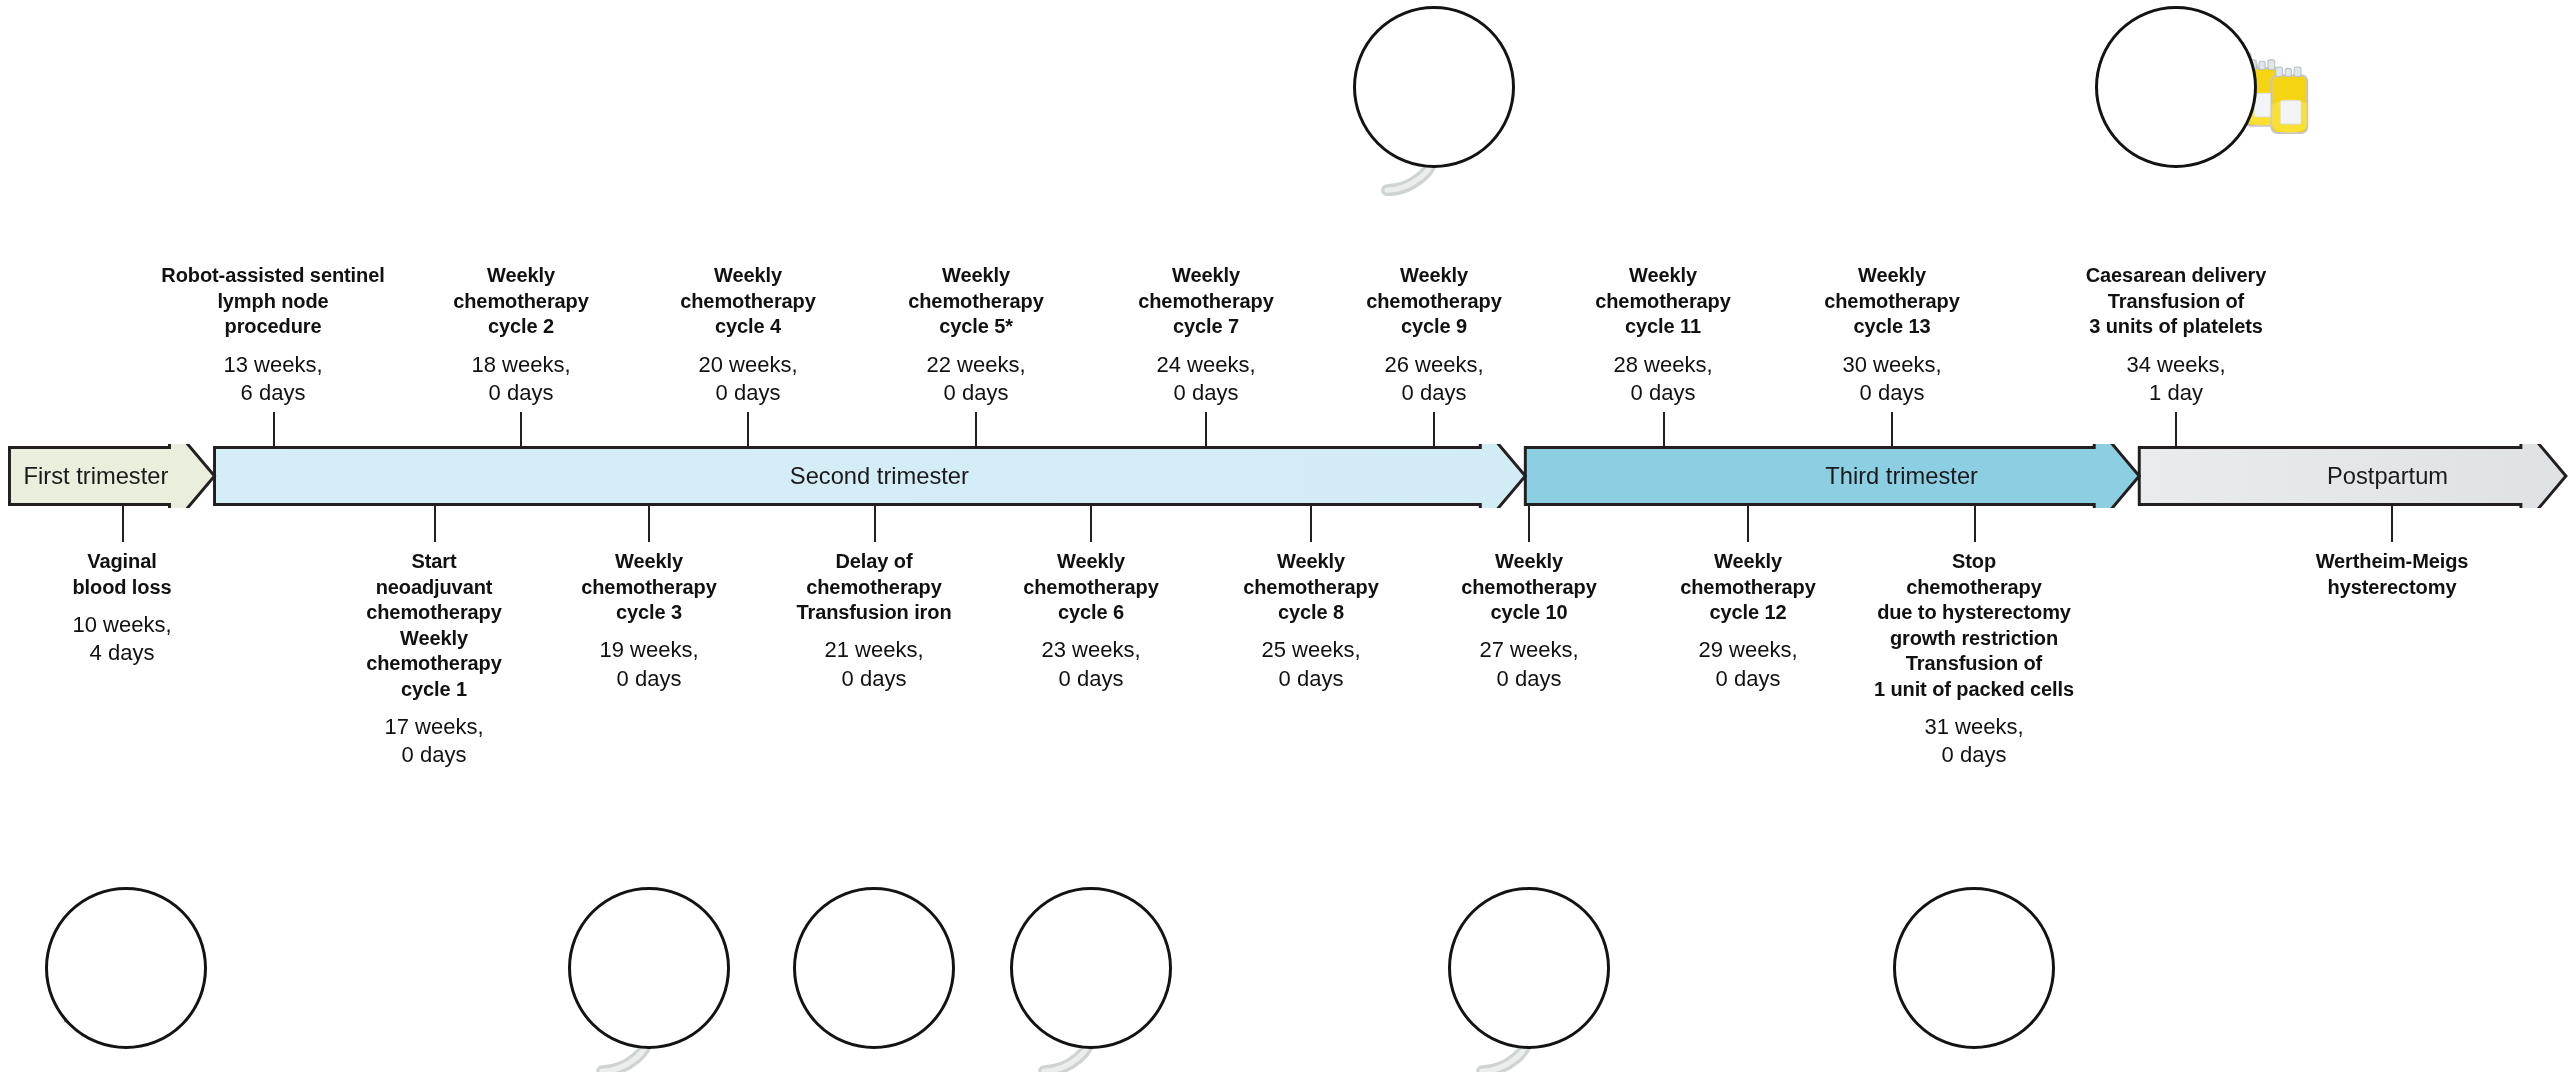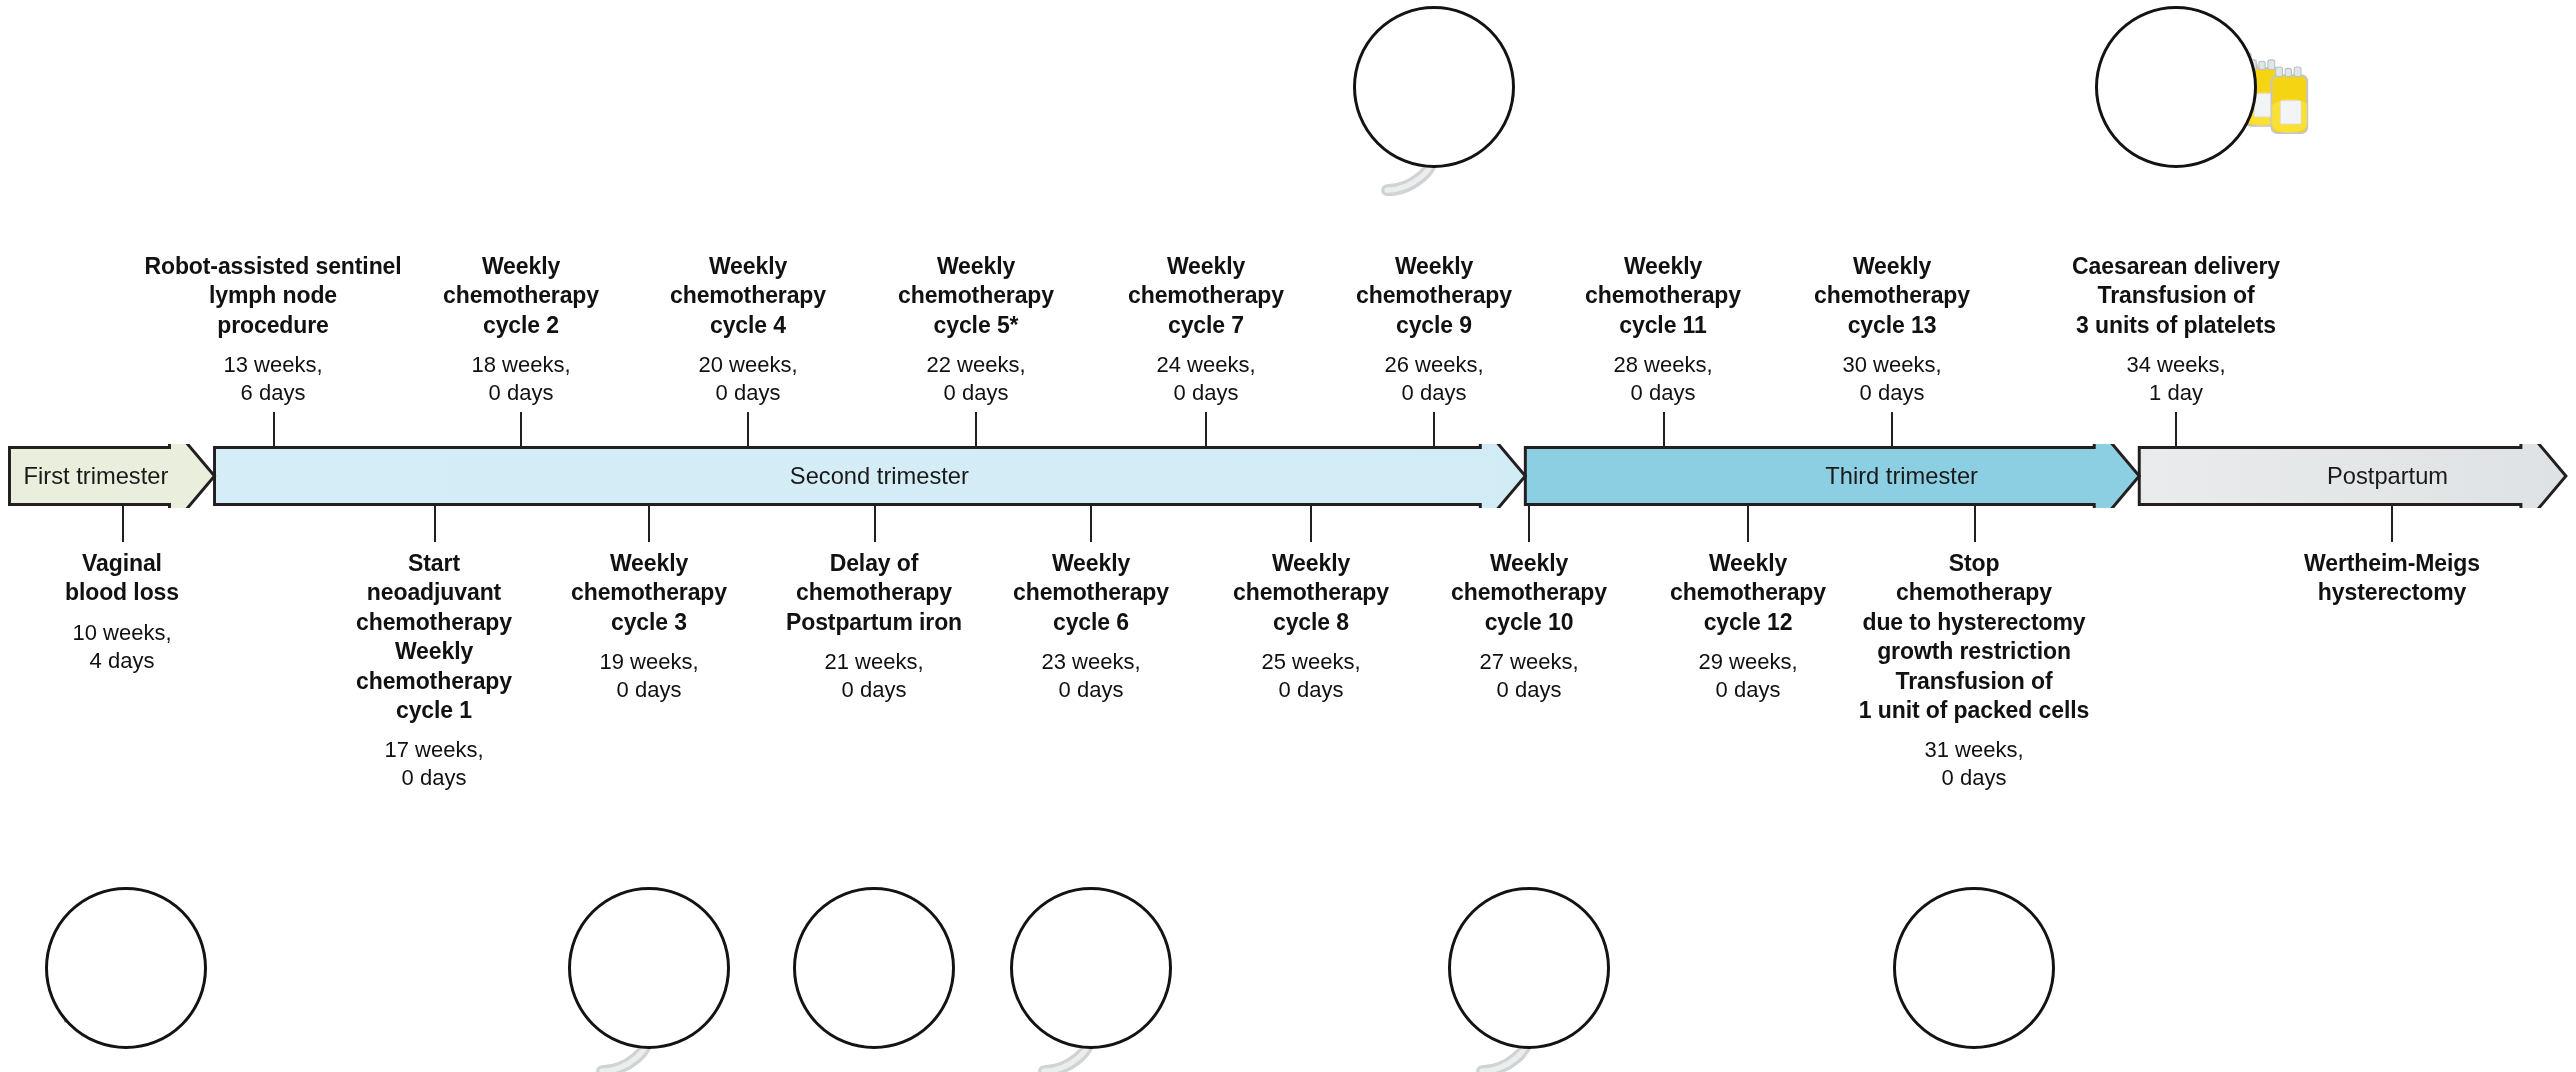--- a/index.html
+++ b/index.html
@@ -37,21 +37,21 @@
   .tick-up   { top: 412px; height: 36px; }
   .tick-down { top: 506px; height: 36px; }
 
   
   .event {
     position: absolute;
     text-align: center;
   }
   .event .title {
     font-weight: bold;
-    font-size: 23px;
+    font-size: 20px;
     line-height: 1.28;
     letter-spacing: -0.1px;
     color: #111111;
   }
   .event .date {
     font-weight: normal;
     font-size: 22px;
     line-height: 1.28;
     margin-top: 10.7px;
     color: #111111;
@@ -263,21 +263,21 @@
         </div>
         <div class="date">
           <div>19 weeks,</div>
           <div>0 days</div>
         </div>
       </div>
       <div class="event event-bottom" style="left: 874px; width: 274px; margin-left: 0px; top: 549px;">
         <div class="title">
           <div>Delay of</div>
           <div>chemotherapy</div>
-          <div>Postpartum iron</div>
+          <div>Transfusion iron</div>
         </div>
         <div class="date">
           <div>21 weeks,</div>
           <div>0 days</div>
         </div>
       </div>
       <div class="event event-bottom" style="left: 1091px; width: 274px; margin-left: 0px; top: 549px;">
         <div class="title">
           <div>Weekly</div>
           <div>chemotherapy</div>

